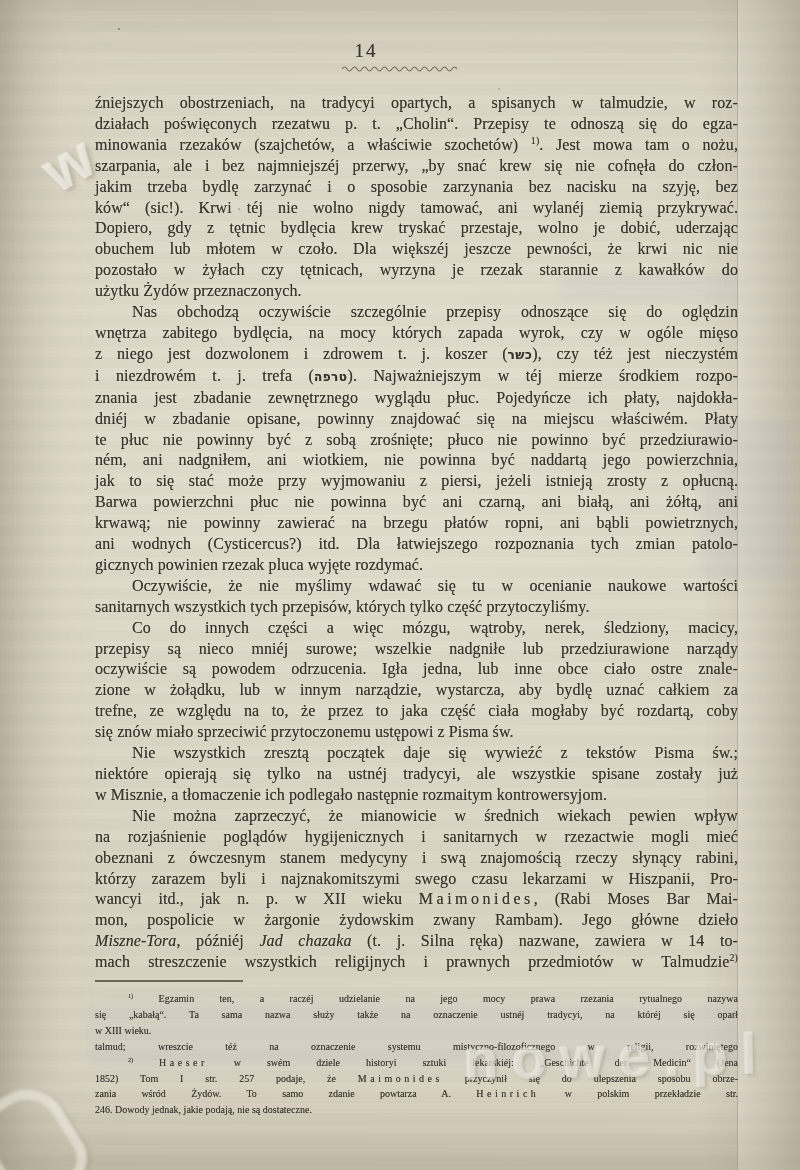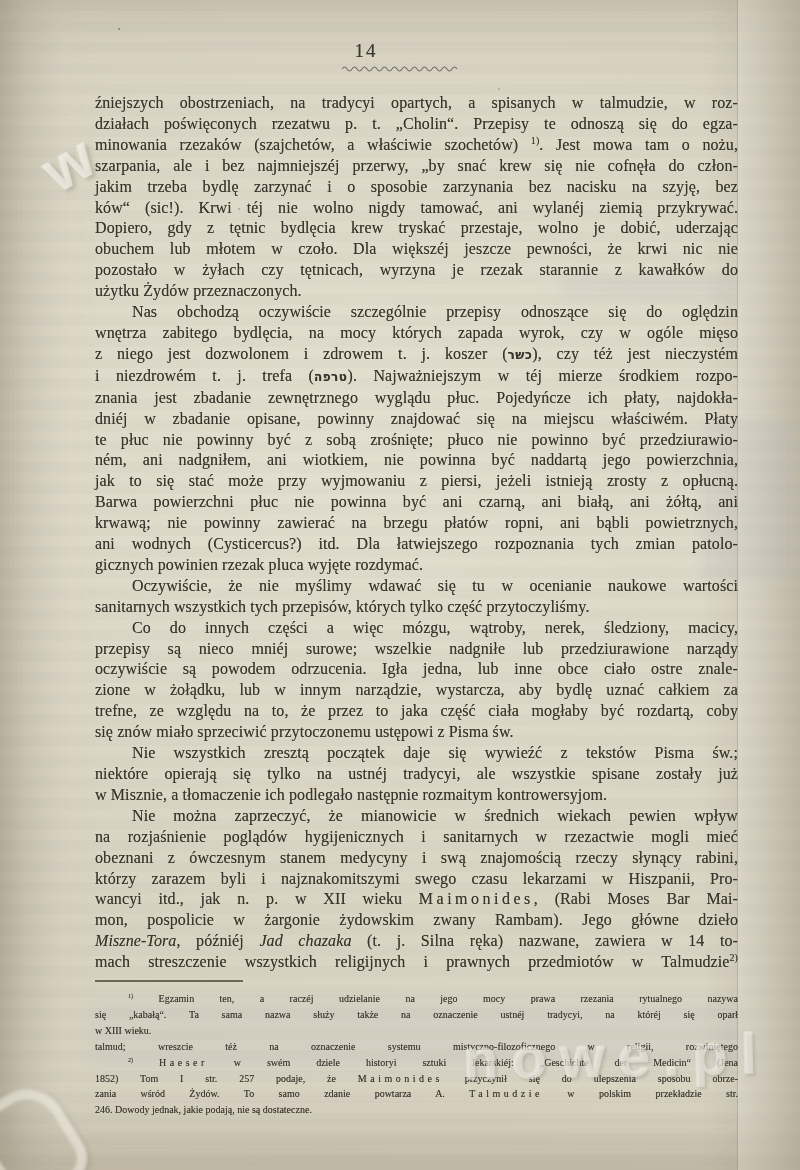--- a/index.html
+++ b/index.html
@@ -158,21 +158,21 @@
   <div class="foot" id="footnotes">
       <div class="fn">
         <div class="line indent"><sup class="ft">1)</sup> Egzamin ten, a raczéj udzielanie na jego mocy prawa rzezania rytualnego nazywa</div>
         <div class="line">się „kabałą“.  Ta sama nazwa służy także na oznaczenie ustnéj tradycyi, na któréj się oparł</div>
         <div class="line last">w XIII wieku.</div>
         <div class="line">talmud; wreszcie téż na oznaczenie systemu mistyczno-filozoficznego w religii, rozwiniętego</div>
       </div>
       <div class="fn">
         <div class="line indent"><sup class="ft">2)</sup> <span class="spread">Haeser</span> w swém dziele historyi sztuki lekarskiéj:  „Geschichte der Medicin“ (Jena</div>
         <div class="line">1852) Tom I str. 257 podaje, że <span class="spread">Maimonides</span> przyczynił się do ulepszenia sposobu obrze-</div>
-        <div class="line">zania wśród Żydów.  To samo zdanie powtarza A. <span class="spread">Talmudzie</span> w polskim przekładzie str.</div>
+        <div class="line">zania wśród Żydów.  To samo zdanie powtarza A. <span class="spread">Heinrich</span> w polskim przekładzie str.</div>
         <div class="line last">246.  Dowody jednak, jakie podają, nie są dostateczne.</div>
       </div>
     </div>
 
   <div class="watermark">nowe.pl</div>
   <div class="wm-corner">w</div>
   <div class="wm-blob"></div>
 
 </div>
 

